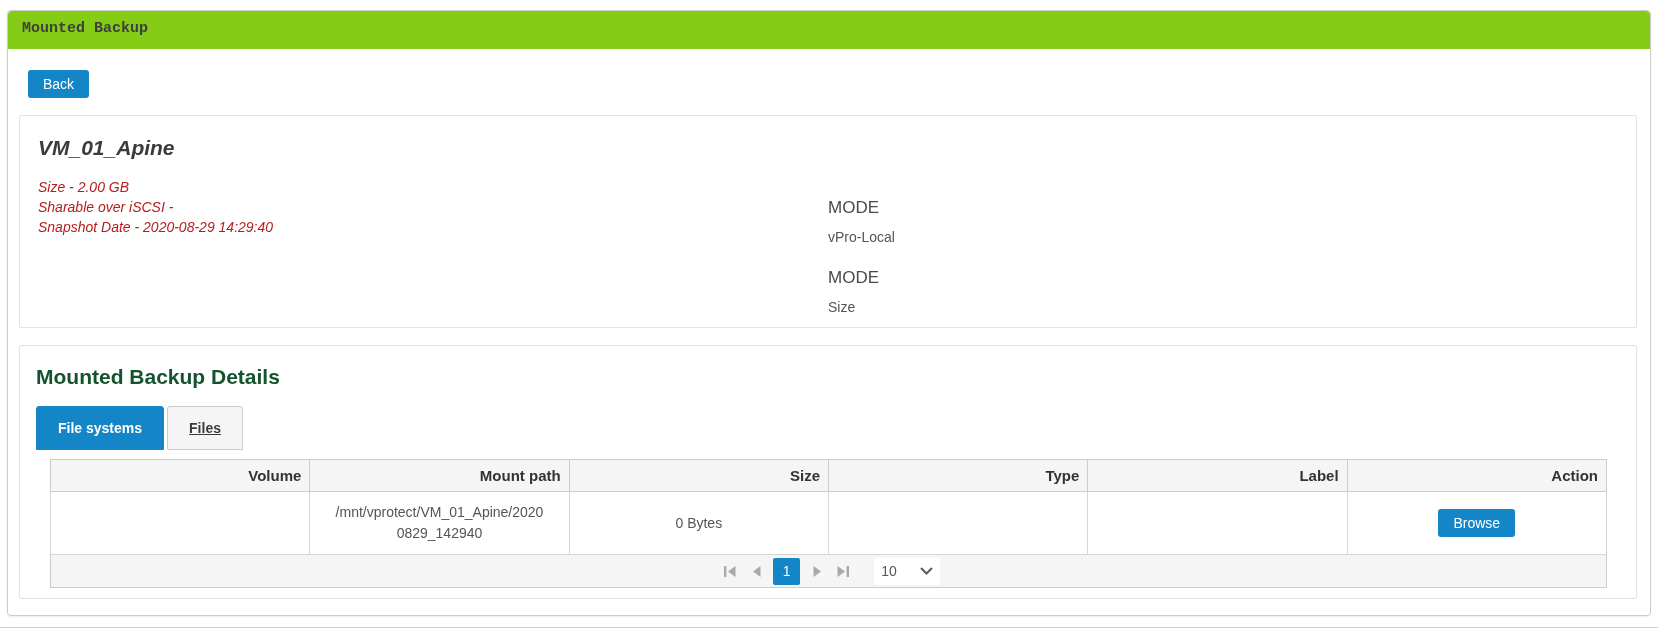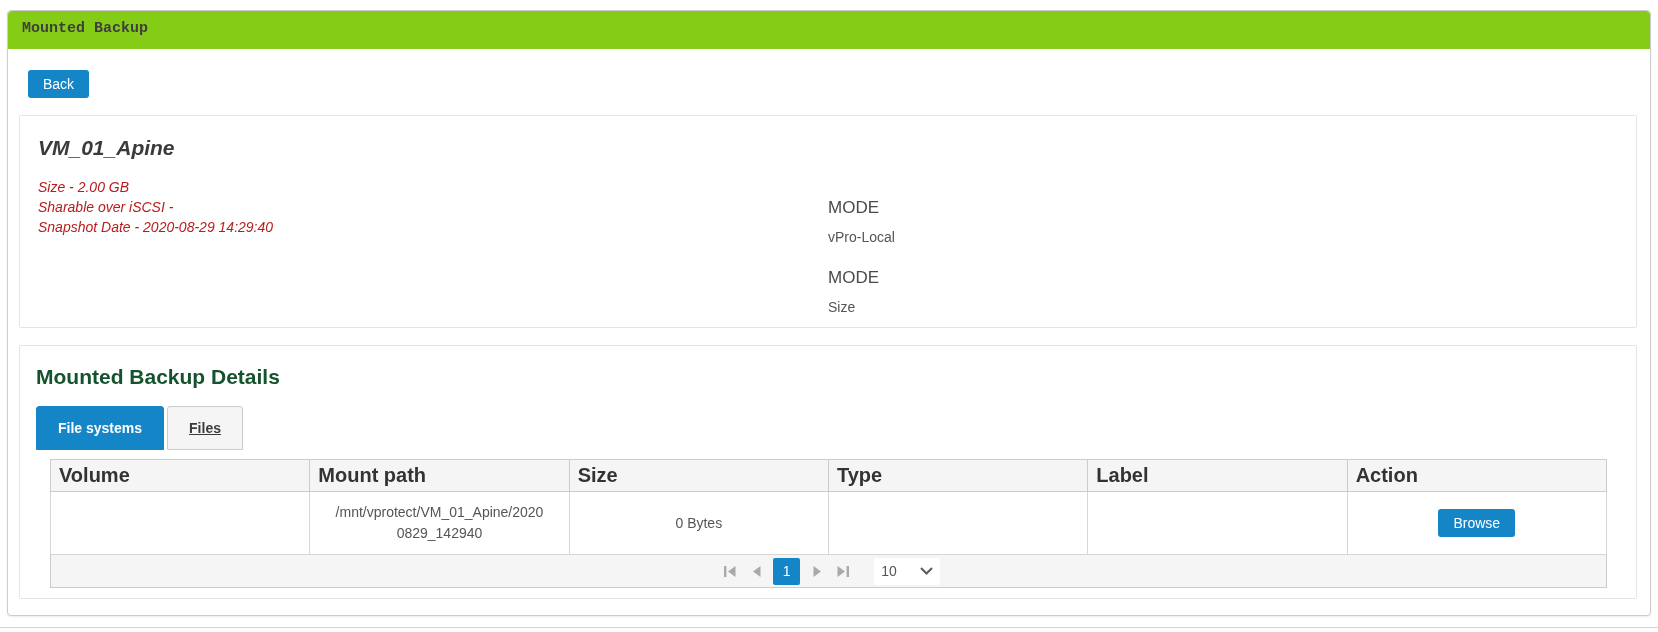--- a/index.html
+++ b/index.html
@@ -93,22 +93,22 @@
   }
   .table-wrap { margin: 9px 13px 0 14px; }
   table.fs-table {
     width: 100%;
     border-collapse: collapse;
     table-layout: fixed;
   }
   .fs-table th {
     background: #f5f5f6;
     border: 1px solid #cccccc;
-    font-size: 20px; font-weight: bold; color: #333;
-    height: 32px; text-align: left;
+    font-size: 15px; font-weight: bold; color: #333;
+    height: 32px; text-align: right;
     padding: 0 8px;
   }
   .fs-table td {
     border: 1px solid #d6d6d6;
     font-size: 14px; color: #555;
     height: 63px; text-align: center;
     padding: 4px 22px;
     word-break: break-all;
     line-height: 21px;
     background: #fff;

